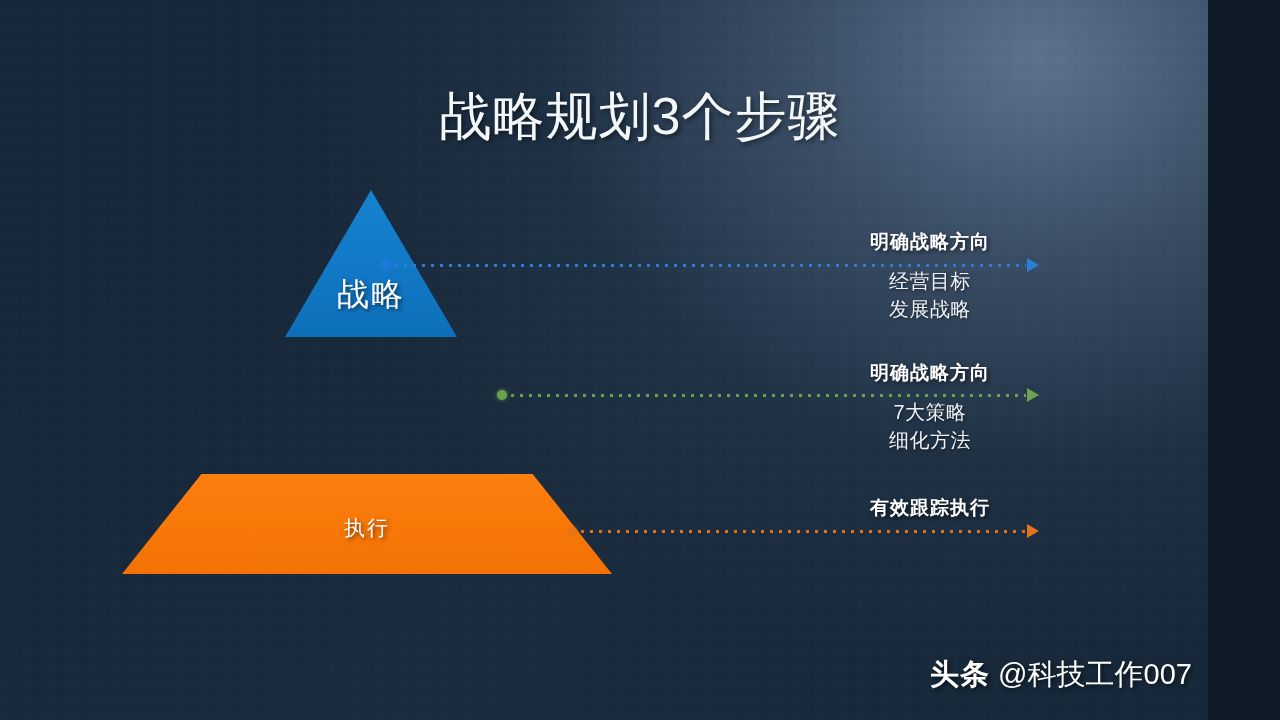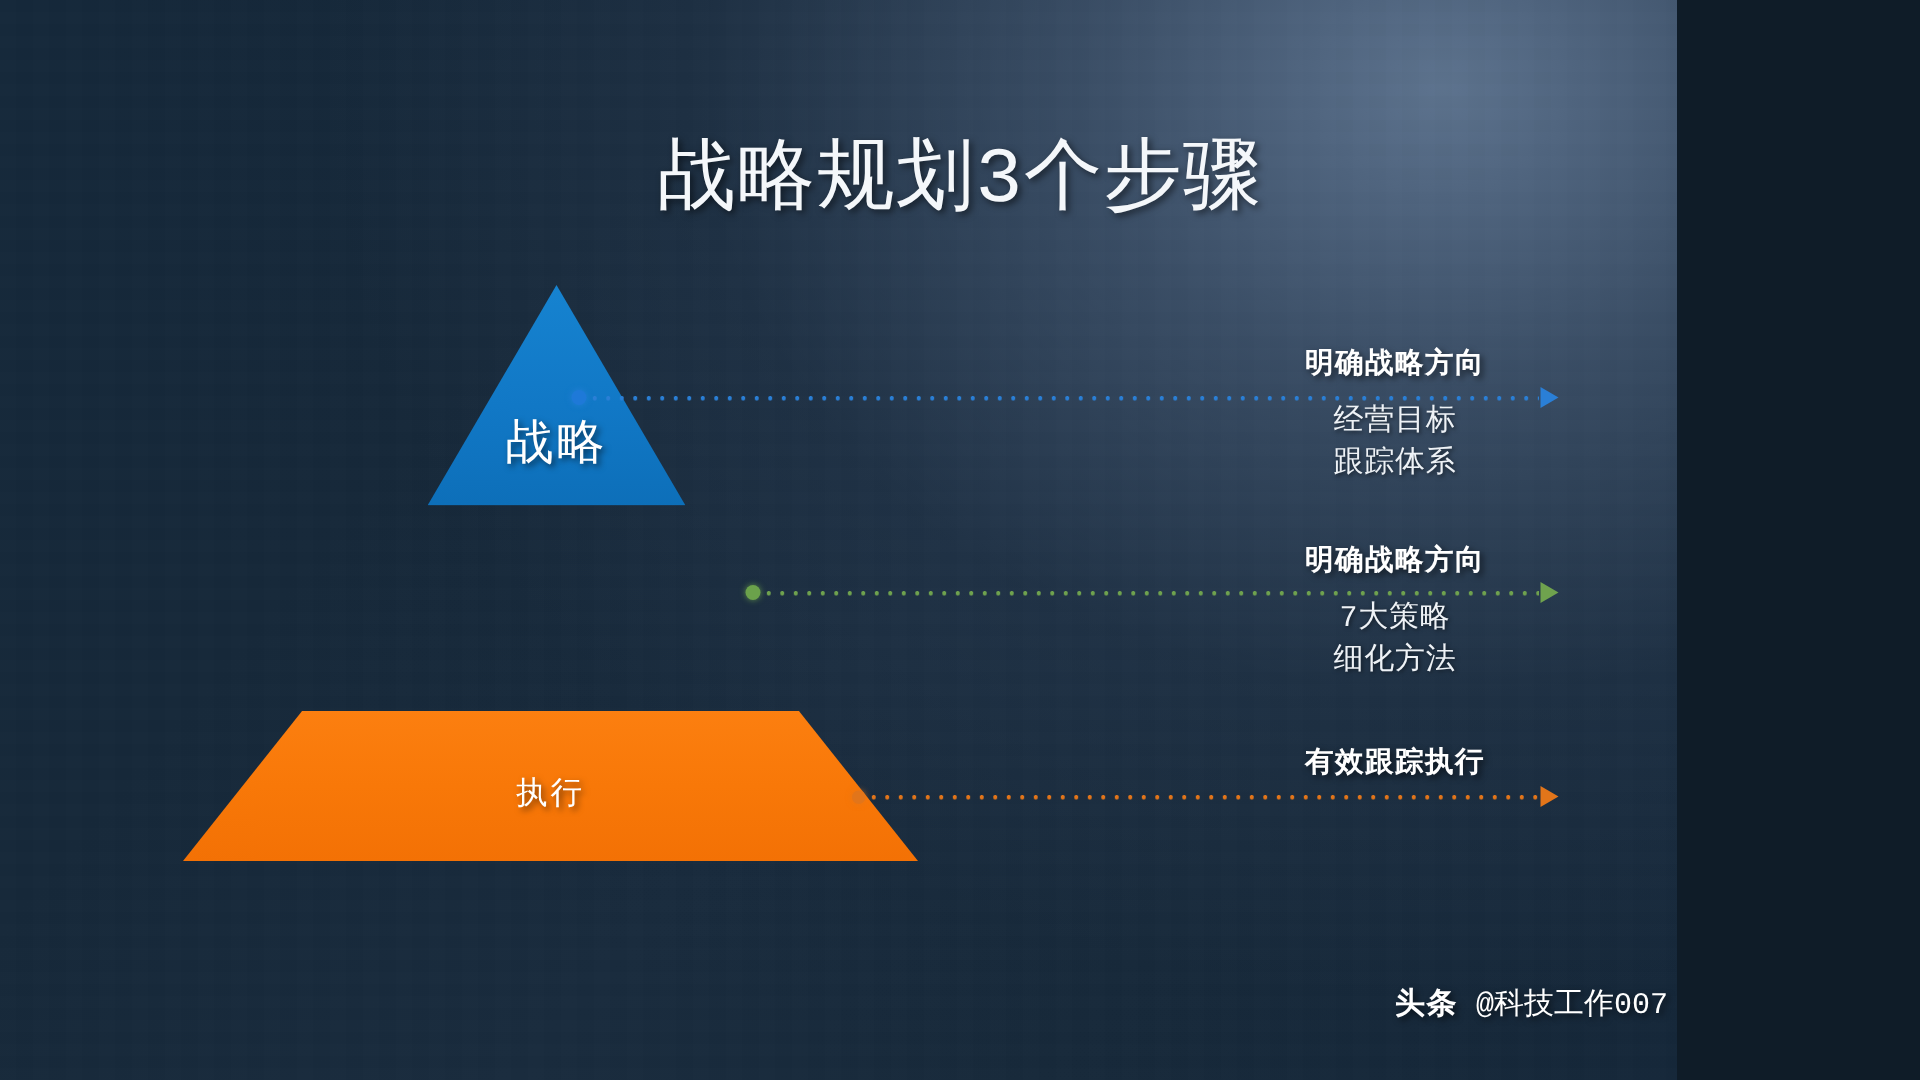--- a/index.html
+++ b/index.html
@@ -2,28 +2,27 @@
 <html><head>
 <meta charset="utf-8">
 <style>
   html, body {
     margin: 0;
     padding: 0;
     background: #0f1c28;
   }
   .slide {
     position: relative;
-    width: 1070px;
+    width: 1208px;
     height: 720px;
     overflow: hidden;
-    font-family: Liberation Mono, monospace;
+    font-family: Liberation Sans, sans-serif;
     background:
       radial-gradient(ellipse 1100px 900px at 86% 8%, rgba(96,118,146,0.95) 0%, rgba(72,92,118,0.70) 22%, rgba(44,62,85,0.35) 45%, rgba(22,38,56,0.05) 68%, rgba(18,32,48,0) 85%),
       linear-gradient(130deg, #16293b 0%, #17293a 30%, #1a2c3e 55%, #182a3b 75%, #16283a 100%);
-    padding-left: 48px;
   }
   
   .noise {
     position: absolute;
     inset: 0;
     pointer-events: none;
     opacity: 0.35;
     background-image:
       repeating-linear-gradient(0deg, rgba(255,255,255,0.012) 0 8px, rgba(0,0,0,0.012) 8px 16px),
       repeating-linear-gradient(90deg, rgba(255,255,255,0.010) 0 11px, rgba(0,0,0,0.010) 11px 22px);
@@ -165,21 +164,21 @@
 
   
   .watermark {
     position: absolute;
     left: 930px;
     top: 655px;
     width: 310px;
     text-align: left;
     white-space: nowrap;
     color: #ffffff;
-    font-size: 20px;
+    font-size: 29px;
     text-shadow: 2px 2px 4px rgba(0,0,0,0.6);
   }
   .watermark .wm-brand { font-weight: bold; letter-spacing: 1px; }
   .watermark .wm-handle { font-weight: 400; letter-spacing: 0px; }
 </style>
 </head>
 <body>
 
 <div class="slide">
 
@@ -216,21 +215,21 @@
   <div class="conn" id="conn3">
     <div class="dot0"></div>
     <div class="dline"></div>
     <div class="arw"></div>
   </div>
 
   <div class="block" id="blk1">
     <div class="head">明确战略方向</div>
     <div class="sub">
       <div>经营目标</div>
-      <div>跟踪体系</div>
+      <div>发展战略</div>
     </div>
   </div>
 
   <div class="block" id="blk2">
     <div class="head">明确战略方向</div>
     <div class="sub">
       <div>7大策略</div>
       <div>细化方法</div>
     </div>
   </div>

